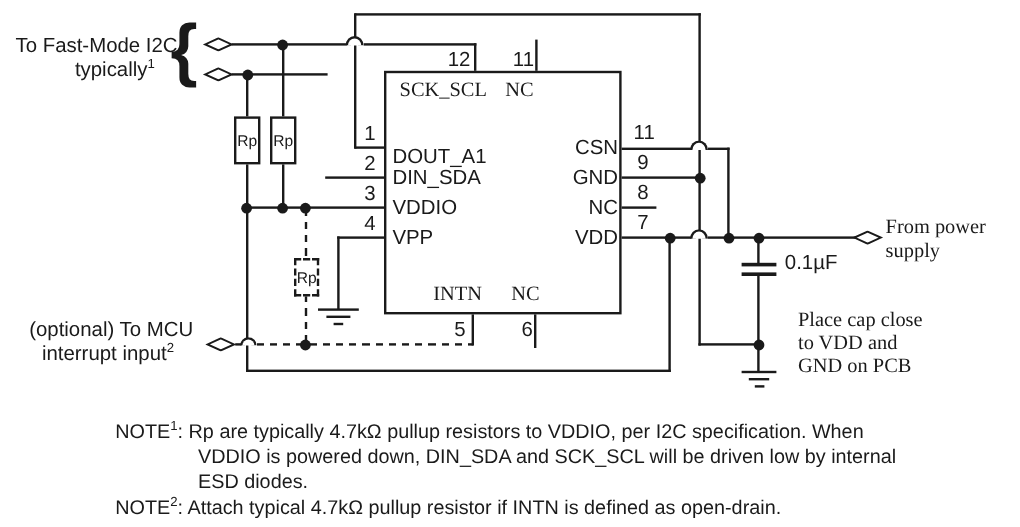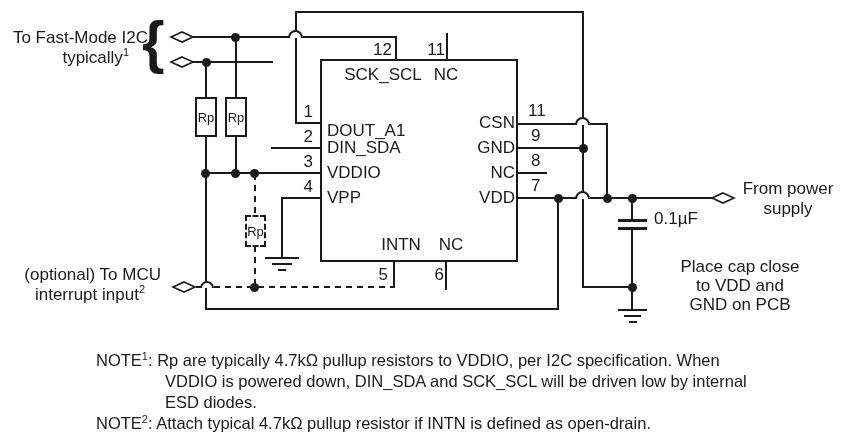--- a/index.html
+++ b/index.html
@@ -12,21 +12,21 @@
   .dv{position:absolute;width:2px;background:repeating-linear-gradient(180deg,#1a1a1a 0 6px,transparent 6px 11px);}
   .dot{position:absolute;width:9px;height:9px;border-radius:50%;background:#1a1a1a;}
   .hop{position:absolute;width:15px;height:8px;background:#fff;border:2px solid #1a1a1a;border-bottom:none;
        border-radius:50% 50% 0 0 / 100% 100% 0 0;box-sizing:border-box;}
   .res{position:absolute;box-sizing:border-box;width:22px;height:40px;border:2px solid #1a1a1a;background:#fff;
        display:flex;align-items:center;justify-content:center;font-size:13px;}
   .res.opt{border:2px dashed #1a1a1a;width:21px;height:32px;}
   .ic{position:absolute;left:320px;top:59px;width:198px;height:203px;border:2px solid #1a1a1a;box-sizing:border-box;background:#fff;}
   .lbl{position:absolute;font-size:17px;line-height:20px;white-space:nowrap;}
   .r{text-align:right;}
-  .c{text-align:center;}
+  .c{font-family:Liberation Serif, serif;}
   sup{font-size:11px;line-height:0;}
   .brace{position:absolute;font-size:58px;font-weight:bold;line-height:58px;}
   .gbar{position:absolute;height:2px;background:#1a1a1a;}
   .dia{position:absolute;}
   .note{position:absolute;font-size:16.5px;line-height:21px;white-space:nowrap;}
 </style>
 </head>
 <body>
 
 <div class="stage">

